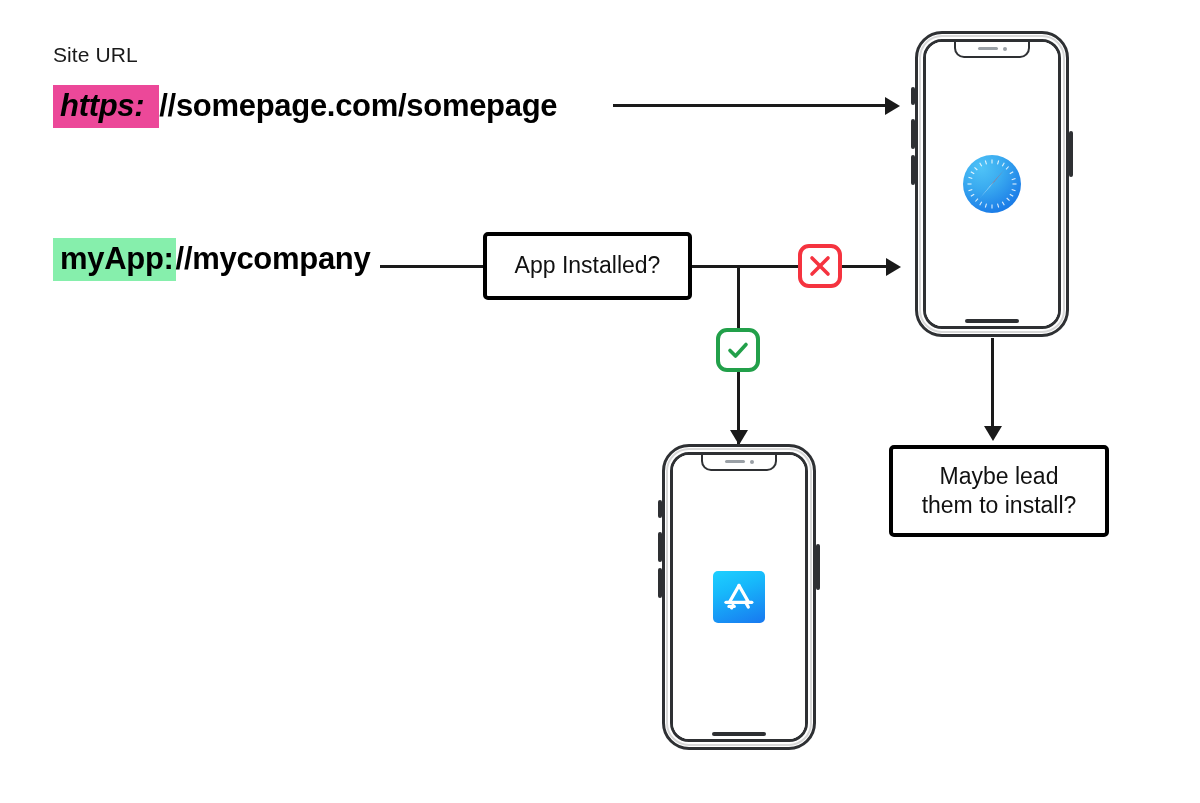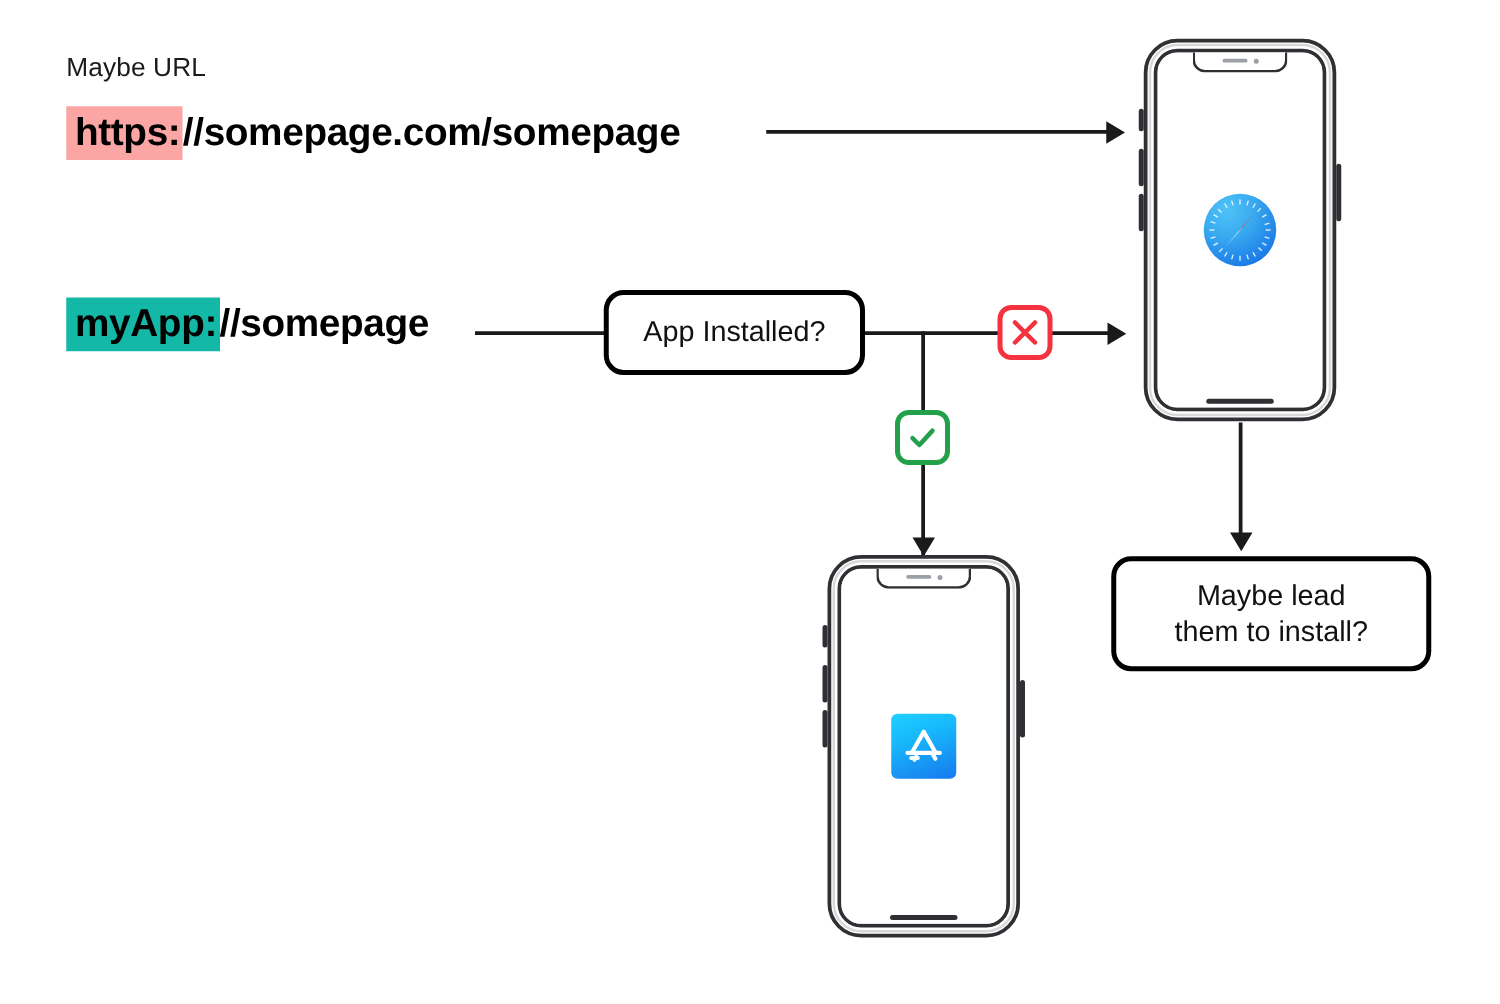--- a/index.html
+++ b/index.html
@@ -29,32 +29,33 @@
     white-space: nowrap;
   }
   .urlline {
     font-size: 31px;
     font-weight: 700;
     color: #000000;
     white-space: nowrap;
     letter-spacing: -0.3px;
   }
   .hl-orange {
-    background: #fca5a5;
-    padding: 3px 2px 5px 7px;
+    background: #ec4899;
+    padding: 3px 15px 5px 7px;
+    font-style: italic;
   }
   .hl-blue {
-    background: #14b8a6;
+    background: #86efac;
     padding: 3px 2px 5px 7px;
   }
 
   
   .boxnode {
     border: 4px solid #000;
-    border-radius: 16px;
+    border-radius: 5px;
     background: #fff;
     display: flex;
     align-items: center;
     justify-content: center;
     text-align: center;
     color: #111;
     box-sizing: border-box;
   }
   .boxnode .txt {
     font-size: 23px;
@@ -165,29 +166,29 @@
     background: linear-gradient(160deg, #1ed0ff 0%, #17b9fb 35%, #1878f0 100%);
     position: relative;
     display: flex; align-items: center; justify-content: center;
   }
 </style>
 </head>
 <body>
 
 <div id="canvas">
 
-  <div class="abs caption" style="left:53px; top:43px;">Maybe URL</div>
+  <div class="abs caption" style="left:53px; top:43px;">Site URL</div>
 
   <div class="abs urlline" style="left:53px; top:88px;">
     <span class="hl-orange">https:</span><span>//somepage.com/somepage</span>
   </div>
 
 
   <div class="abs urlline" style="left:53px; top:241px;">
-    <span class="hl-blue">myApp:</span><span>//somepage</span>
+    <span class="hl-blue">myApp:</span><span>//mycompany</span>
   </div>
 
   <div class="abs line-h" style="left:613px; top:104px; width:274px;"></div>
   <div class="abs arrowhead-r" style="left:885px; top:96.5px;"></div>
 
   <div class="abs line-h" style="left:380px; top:265px; width:105px;"></div>
 
   <div class="abs boxnode" style="left:483px; top:232px; width:209px; height:68px;">
     <span class="txt">App Installed?</span>
   </div>
@@ -257,21 +258,21 @@
         <div class="speaker"></div>
         <div class="camera"></div>
       </div>
       <div class="homebar"></div>
     </div>
   </div>
 
   <div class="abs line-v" style="left:991px; top:338px; height:93px;"></div>
   <div class="abs arrowhead-d" style="left:984px; top:426px;"></div>
 
-  <div class="abs boxnode" style="left:889px; top:445px; width:256px; height:92px;">
+  <div class="abs boxnode" style="left:889px; top:445px; width:220px; height:92px;">
     <span class="txt">Maybe lead
 them to install?</span>
   </div>
 
   <div class="abs phone" style="left:662px; top:444px;">
     <div class="outer"></div>
     <div class="mid"></div>
     <div class="btn-l" style="top:56px; height:18px;"></div>
     <div class="btn-l" style="top:88px; height:30px;"></div>
     <div class="btn-l" style="top:124px; height:30px;"></div>

